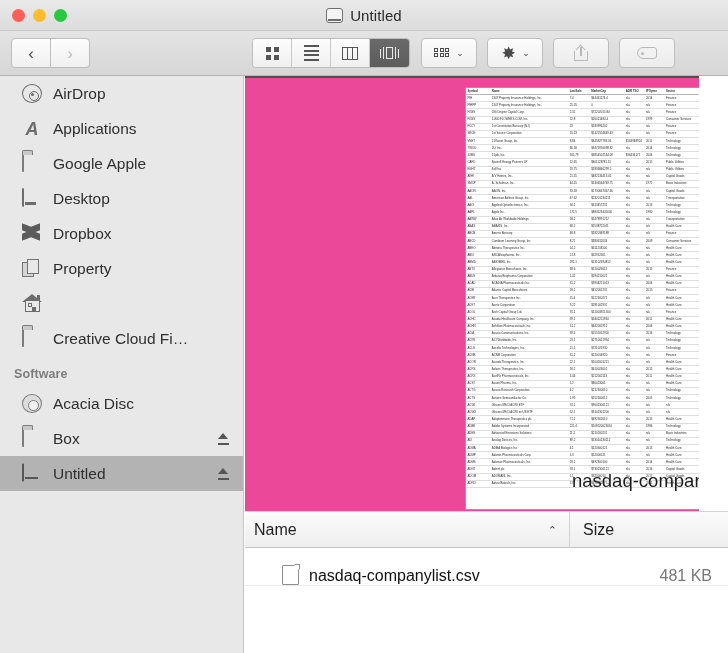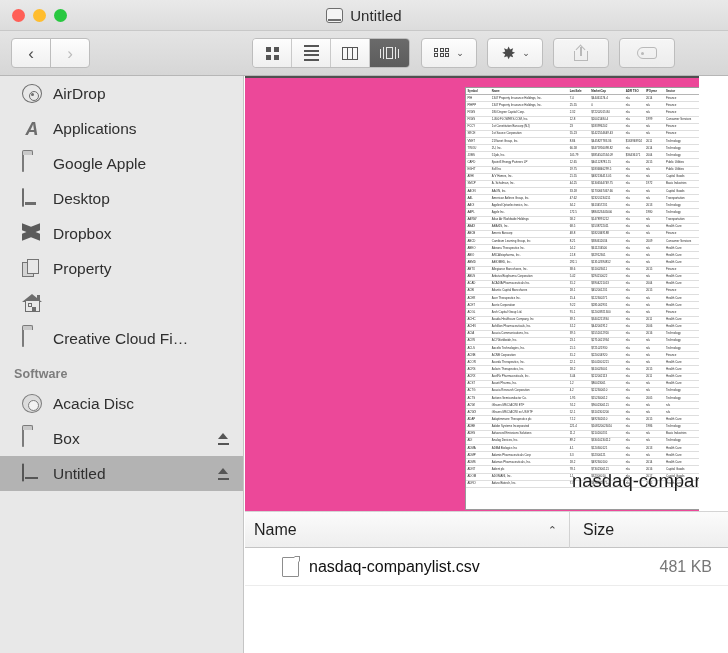--- a/index.html
+++ b/index.html
@@ -276,21 +276,21 @@
     position: relative; height: 37px;
     background: linear-gradient(to bottom, #fbfbfb 0%, #eeeeee 100%);
     border-bottom: 1px solid #c4c4c4; border-top: 1px solid #d4d4d4;
     display: flex; align-items: center;
   }
   .lv-col-name { position: relative; width: 325px; height: 37px; display: flex; align-items: center; border-right: 1px solid #d2d2d2; }
   .lv-col-size { position: relative; width: 157px; height: 37px; display: flex; align-items: center; }
   .lv-col-name .lbl { font-size: 16px; color: #1f1f1f; margin-left: 9px; }
   .lv-col-size .lbl { font-size: 16px; color: #1f1f1f; margin-left: 13px; }
   .sort-arrow { position: absolute; right: 12px; top: 13px; font-size: 11px; color: #4a4a4a; }
-  .lv-row { height: 38px; display: flex; align-items: center; border-bottom: 1px solid #ececec; }
+  .lv-row { height: 38px; display: flex; align-items: flex-end; border-bottom: 1px solid #ececec; }
   .file-ico { width: 17px; height: 20px; margin-left: 37px; position: relative; }
   .file-ico .pg {
     position: absolute; left: 0; top: 0; width: 17px; height: 20px;
     background: #fff; border: 1.3px solid #8d8d8d; border-radius: 1px;
   }
   .file-ico .fold {
     position: absolute; right: -0.6px; top: -0.6px;
     border-left: 6px solid transparent; border-top: 6px solid #8d8d8d;
   }
   .file-ico .fold2 {

